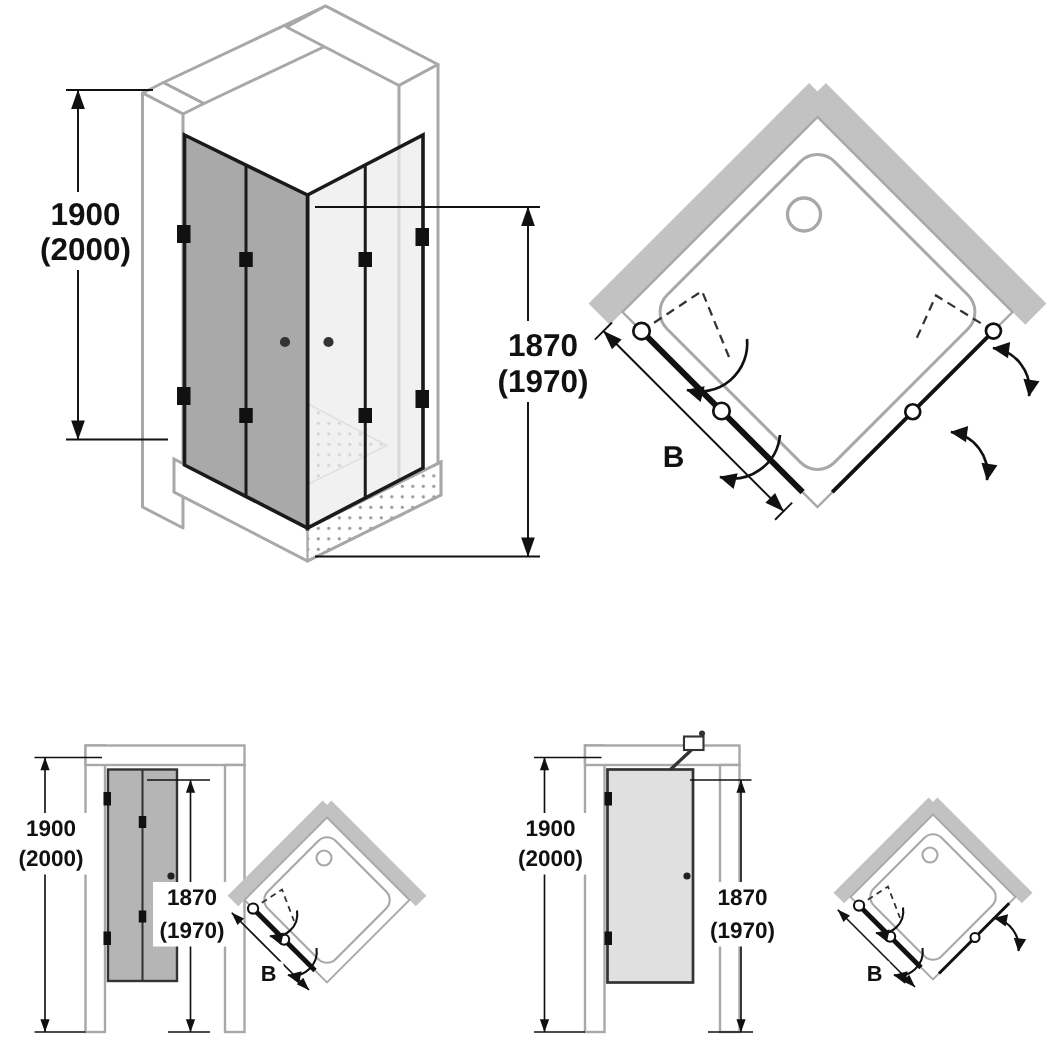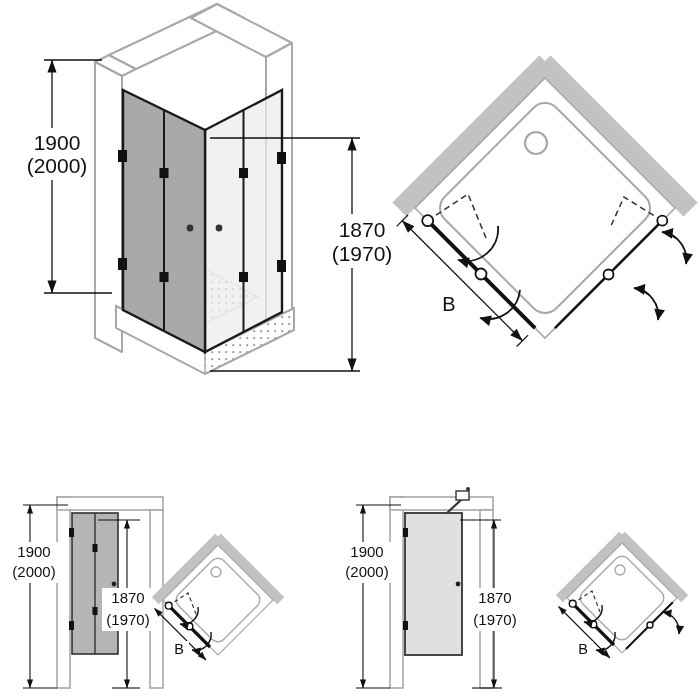--- a/index.html
+++ b/index.html
@@ -1,16 +1,16 @@
 <!DOCTYPE html>
 <html><head>
 <meta charset="utf-8">
 <style>
   html,body{margin:0;padding:0;background:#fff;}
-  .page{width:700px;height:700px;position:relative;background:#fff;font-family:"Liberation Sans",sans-serif;overflow:hidden;}
+  .page{width:700px;height:700px;position:relative;background:#fff;font-family:"Liberation Sans",sans-serif;overflow:hidden;font-weight:bold;}
   svg{display:block;}
   text{fill:#111;font-family:"Liberation Sans",sans-serif;}
   .dim-lg{font-size:21px;}
   .dim-md{font-size:15px;}
   .dim-B-lg{font-size:20px;}
   .dim-B-sm{font-size:14.5px;}
 </style>
 </head>
 <body>
 

